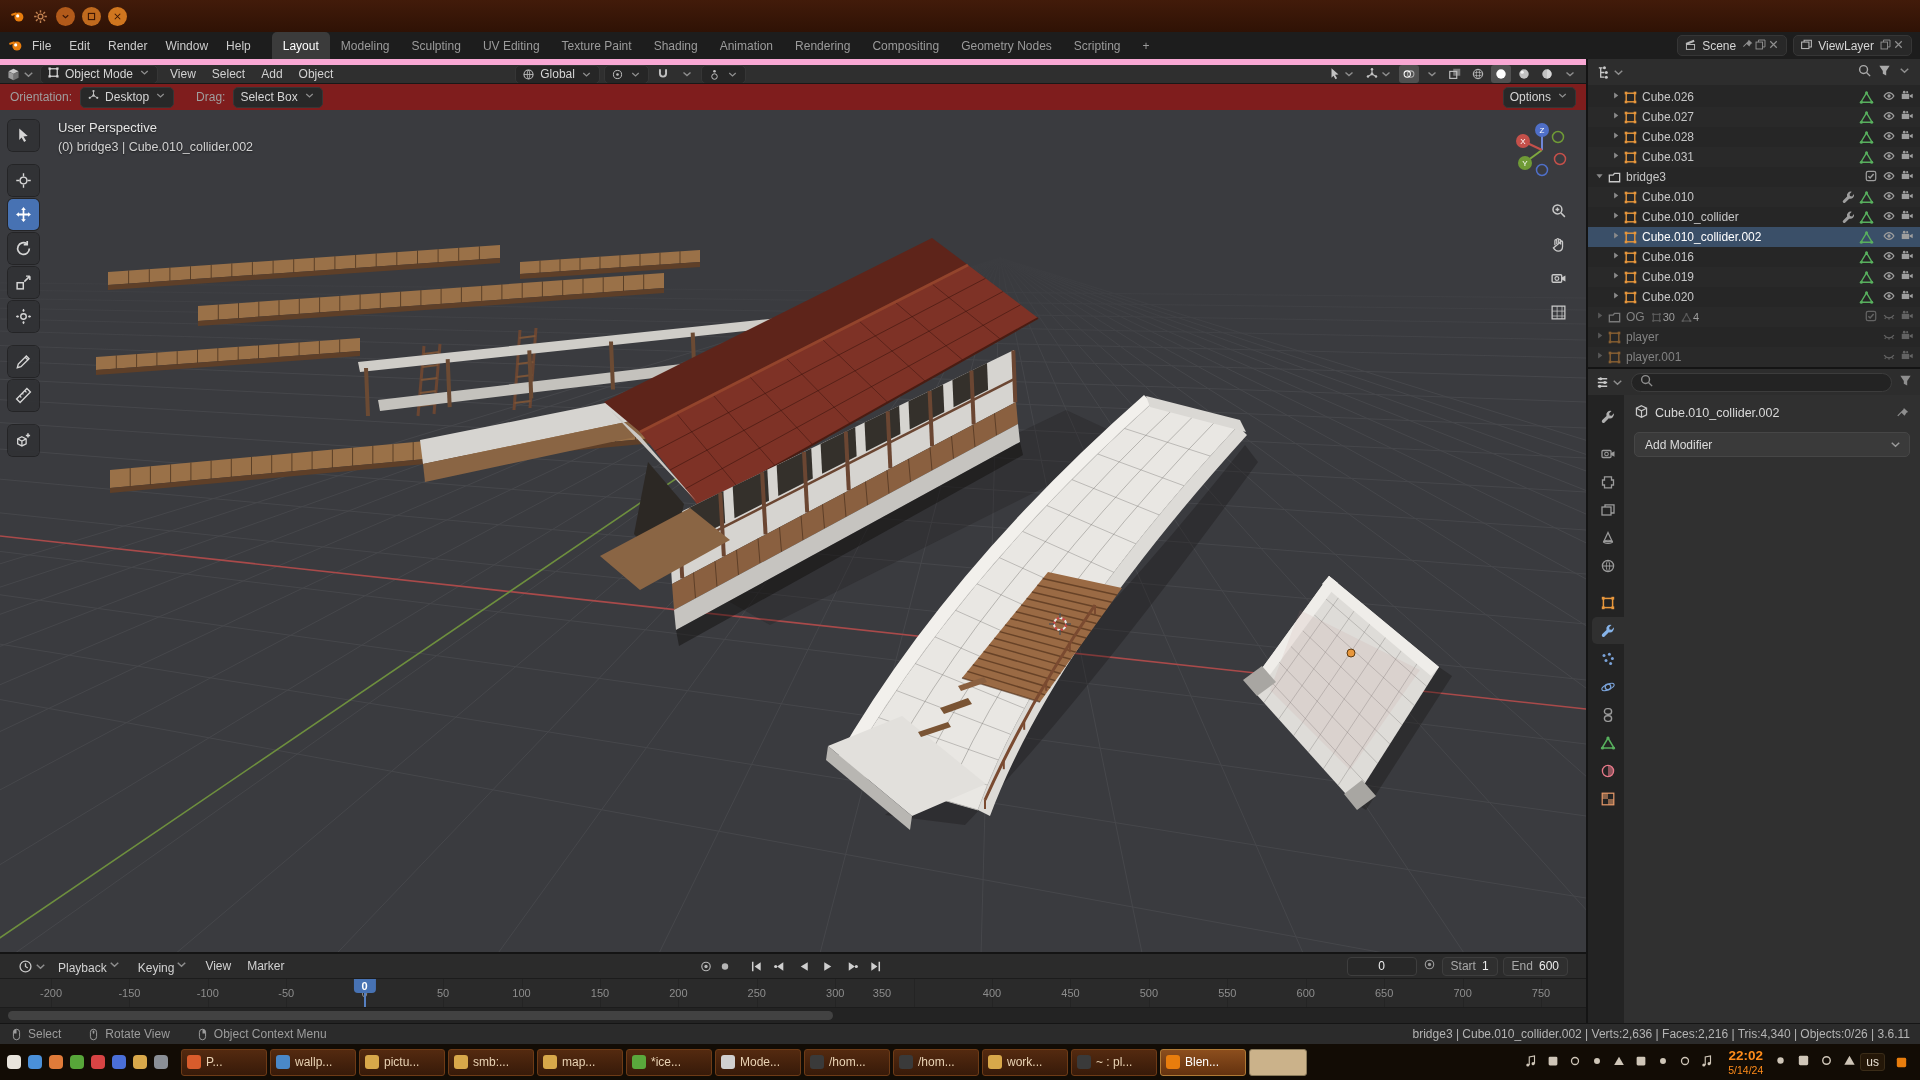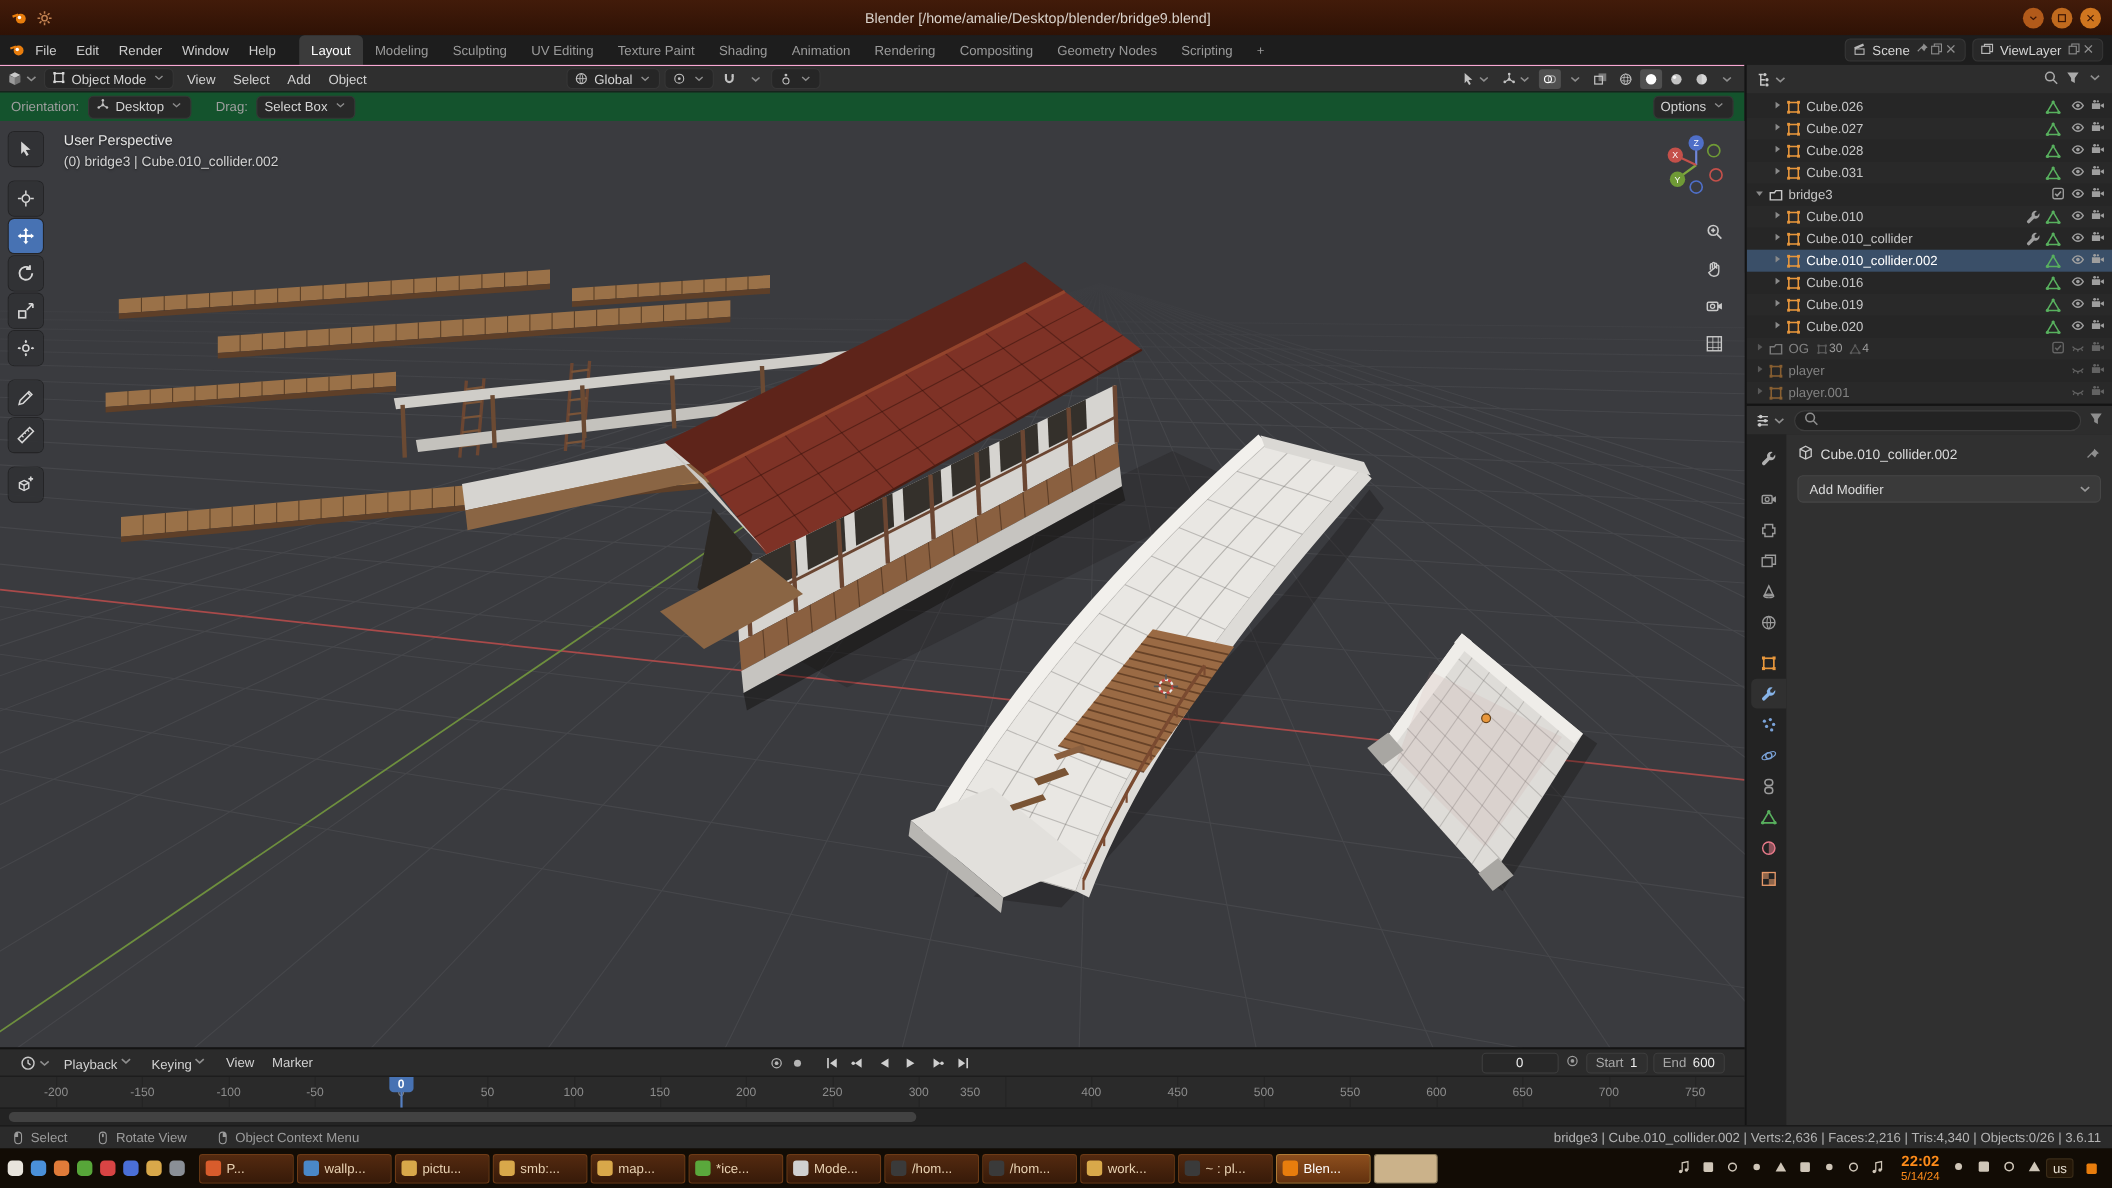--- a/index.html
+++ b/index.html
@@ -18,28 +18,28 @@
 .menubar{height:27px;background:#1d1d1d;display:flex;align-items:center;padding:0 8px;flex:none}
 .hrow{display:flex;align-items:center}
 .menu-item{padding:3px 9px;border-radius:4px;color:#cccccc}
 .ws{margin-left:12px}
 .ws-tab{padding:0 11px;border-radius:5px 5px 0 0;color:#9b9b9b;height:27px;display:flex;align-items:center}
 .ws-tab.active{background:#3b3b3b;color:#fff}
 .mb-right{margin-left:auto;display:flex;align-items:center;gap:6px;color:#c8c8c8}
 .chip{display:flex;align-items:center;gap:5px;background:#282828;border:1px solid #363636;border-radius:5px;padding:2px 6px;height:21px;color:#d5d5d5}
 .chip .ic{width:13px;height:13px}
 
-.vp-header{height:24px;background:#2f2f2f;display:flex;align-items:center;gap:4px;padding:0 6px;border-top:1px solid #f9a8d4;flex:none}
+.vp-header{height:24px;background:#2f2f2f;display:flex;align-items:center;gap:4px;padding:0 6px;border-top:6px solid #f9a8d4;flex:none}
 .vp-header .chip{height:19px;background:#262626}
 .menu-sm{padding:2px 8px;border-radius:4px;color:#d2d2d2}
 .hdr-icons{display:flex;align-items:center;gap:3px;color:#c2c2c2;margin-left:auto}
 .hdr-btn{display:flex;align-items:center;padding:2px 3px;border-radius:3px}
 .hdr-btn.on{background:#505050;color:#fff}
 .hdr-btn .ic{width:14px;height:14px}
-.tool-settings{height:27px;background:#14532d;display:flex;align-items:center;gap:8px;padding:0 10px;border-top:1px solid #181818;flex:none}
+.tool-settings{height:27px;background:#7f1d1d;display:flex;align-items:center;gap:8px;padding:0 10px;border-top:1px solid #181818;flex:none}
 .ts-label{color:#9f9f9f}
 
 .main{flex:1;display:flex;min-height:0}
 .left-col{flex:1;display:flex;flex-direction:column;min-width:0}
 .viewport{flex:1;position:relative;background:#3a3b3f;overflow:hidden}
 #scene{position:absolute;inset:0;width:100%;height:100%}
 .vp-info{position:absolute;left:58px;top:8px;line-height:1.55;text-shadow:0 1px 2px rgba(0,0,0,.55);pointer-events:none}
 .vp-info .l1{font-size:13px;color:#e6e6e6}
 .vp-info .l2{font-size:12.5px;color:#d2d2d2}
 .vp-toolbar{position:absolute;left:8px;top:10px;display:flex;flex-direction:column;gap:3px}
@@ -136,21 +136,20 @@
           <circle cx="8.2" cy="7.4" r="1.7" fill="#fff"></circle>
           <path d="M1.5 6.5L7 4.6" stroke="#e87d0d" stroke-width="2.2"></path>
         </svg>
       </span>
     <span class="tb-ic" id="tbGear">
         <svg class="ic " style="color:#c08050" viewBox="0 0 16 16">
           <circle cx="8" cy="8" r="2.6" fill="none" stroke="currentColor" stroke-width="1.4"></circle>
           <path d="M8 1.2v2.6M8 12.2v2.6M1.2 8h2.6M12.2 8h2.6M3.2 3.2L5 5M11 11l1.8 1.8M12.8 3.2L11 5M5 11l-1.8 1.8" stroke="currentColor" stroke-width="1.5"></path>
         </svg>
       </span>
-    <div class="tb-title">Blender [/home/amalie/Desktop/blender/bridge9.blend]</div>
     <div class="tb-btns" id="tbBtns">
         <span class="winbtn" style="background:#b25a1a">
           <svg class="ic " viewBox="0 0 16 16">
             <path d="M4 6.2l4 3.6 4-3.6" fill="none" stroke="currentColor" stroke-width="1.6"></path>
           </svg>
         </span>
         <span class="winbtn" style="background:#c06a1e">
           <svg class="ic " viewBox="0 0 16 16">
             <rect x="3.5" y="3.5" width="9" height="9" fill="none" stroke="currentColor" stroke-width="1.6"></rect>
           </svg>

